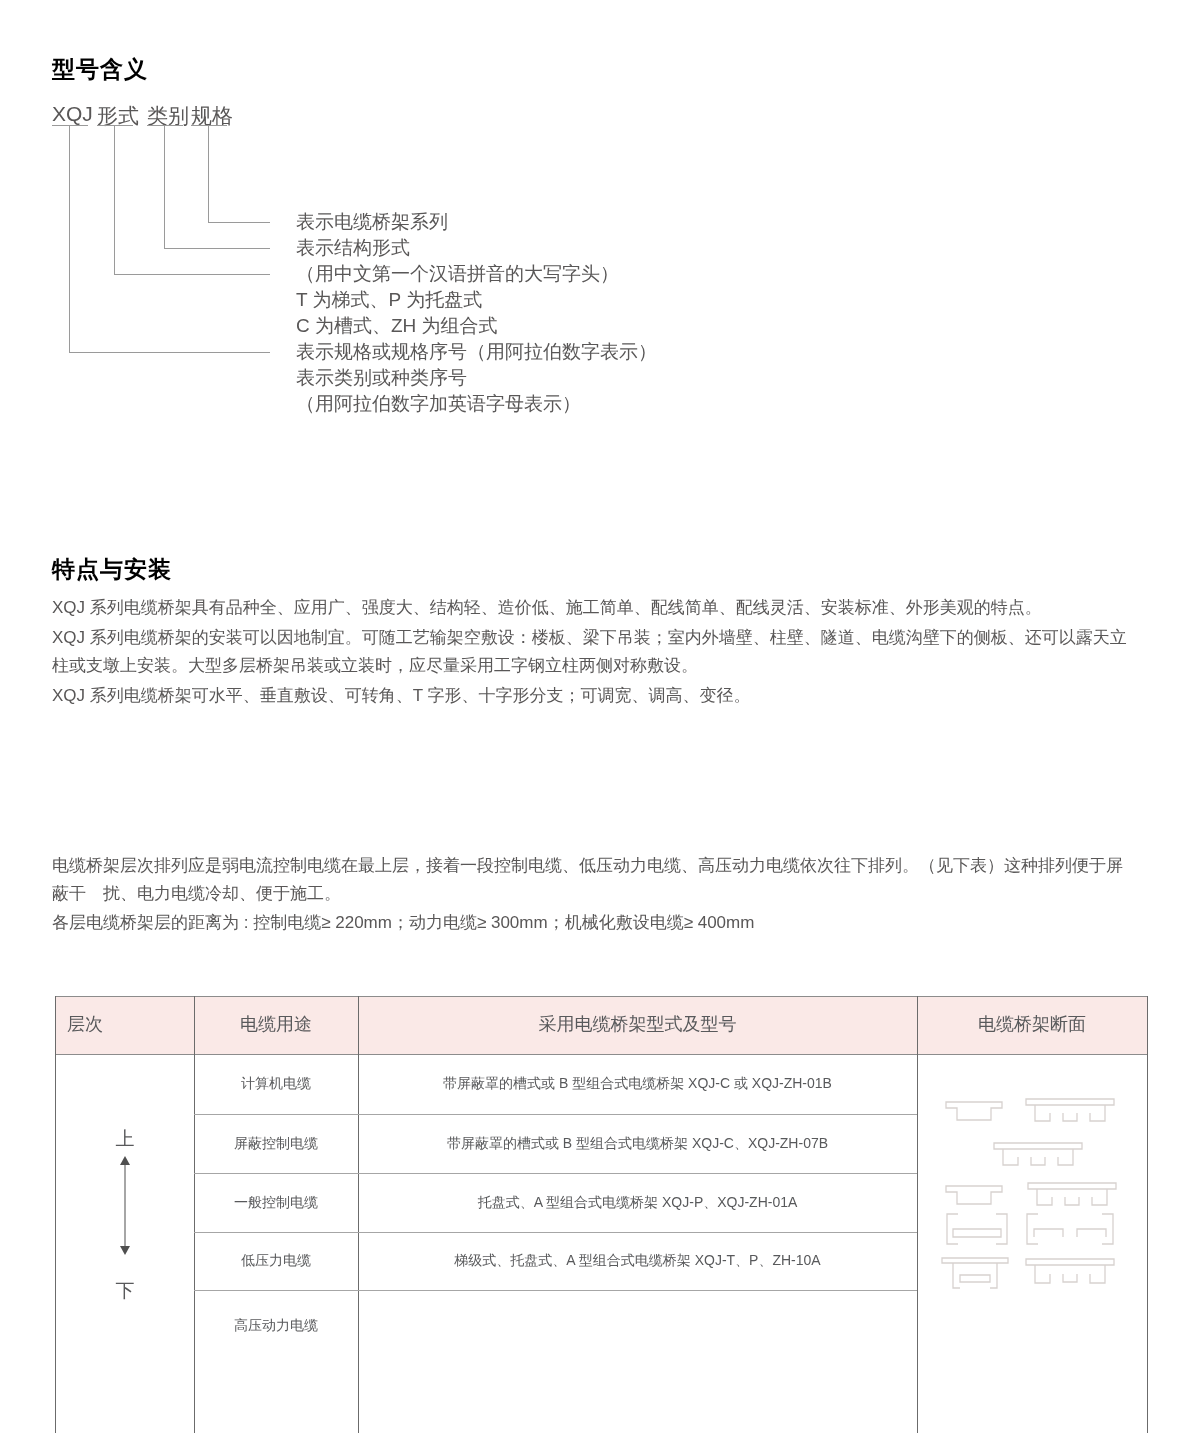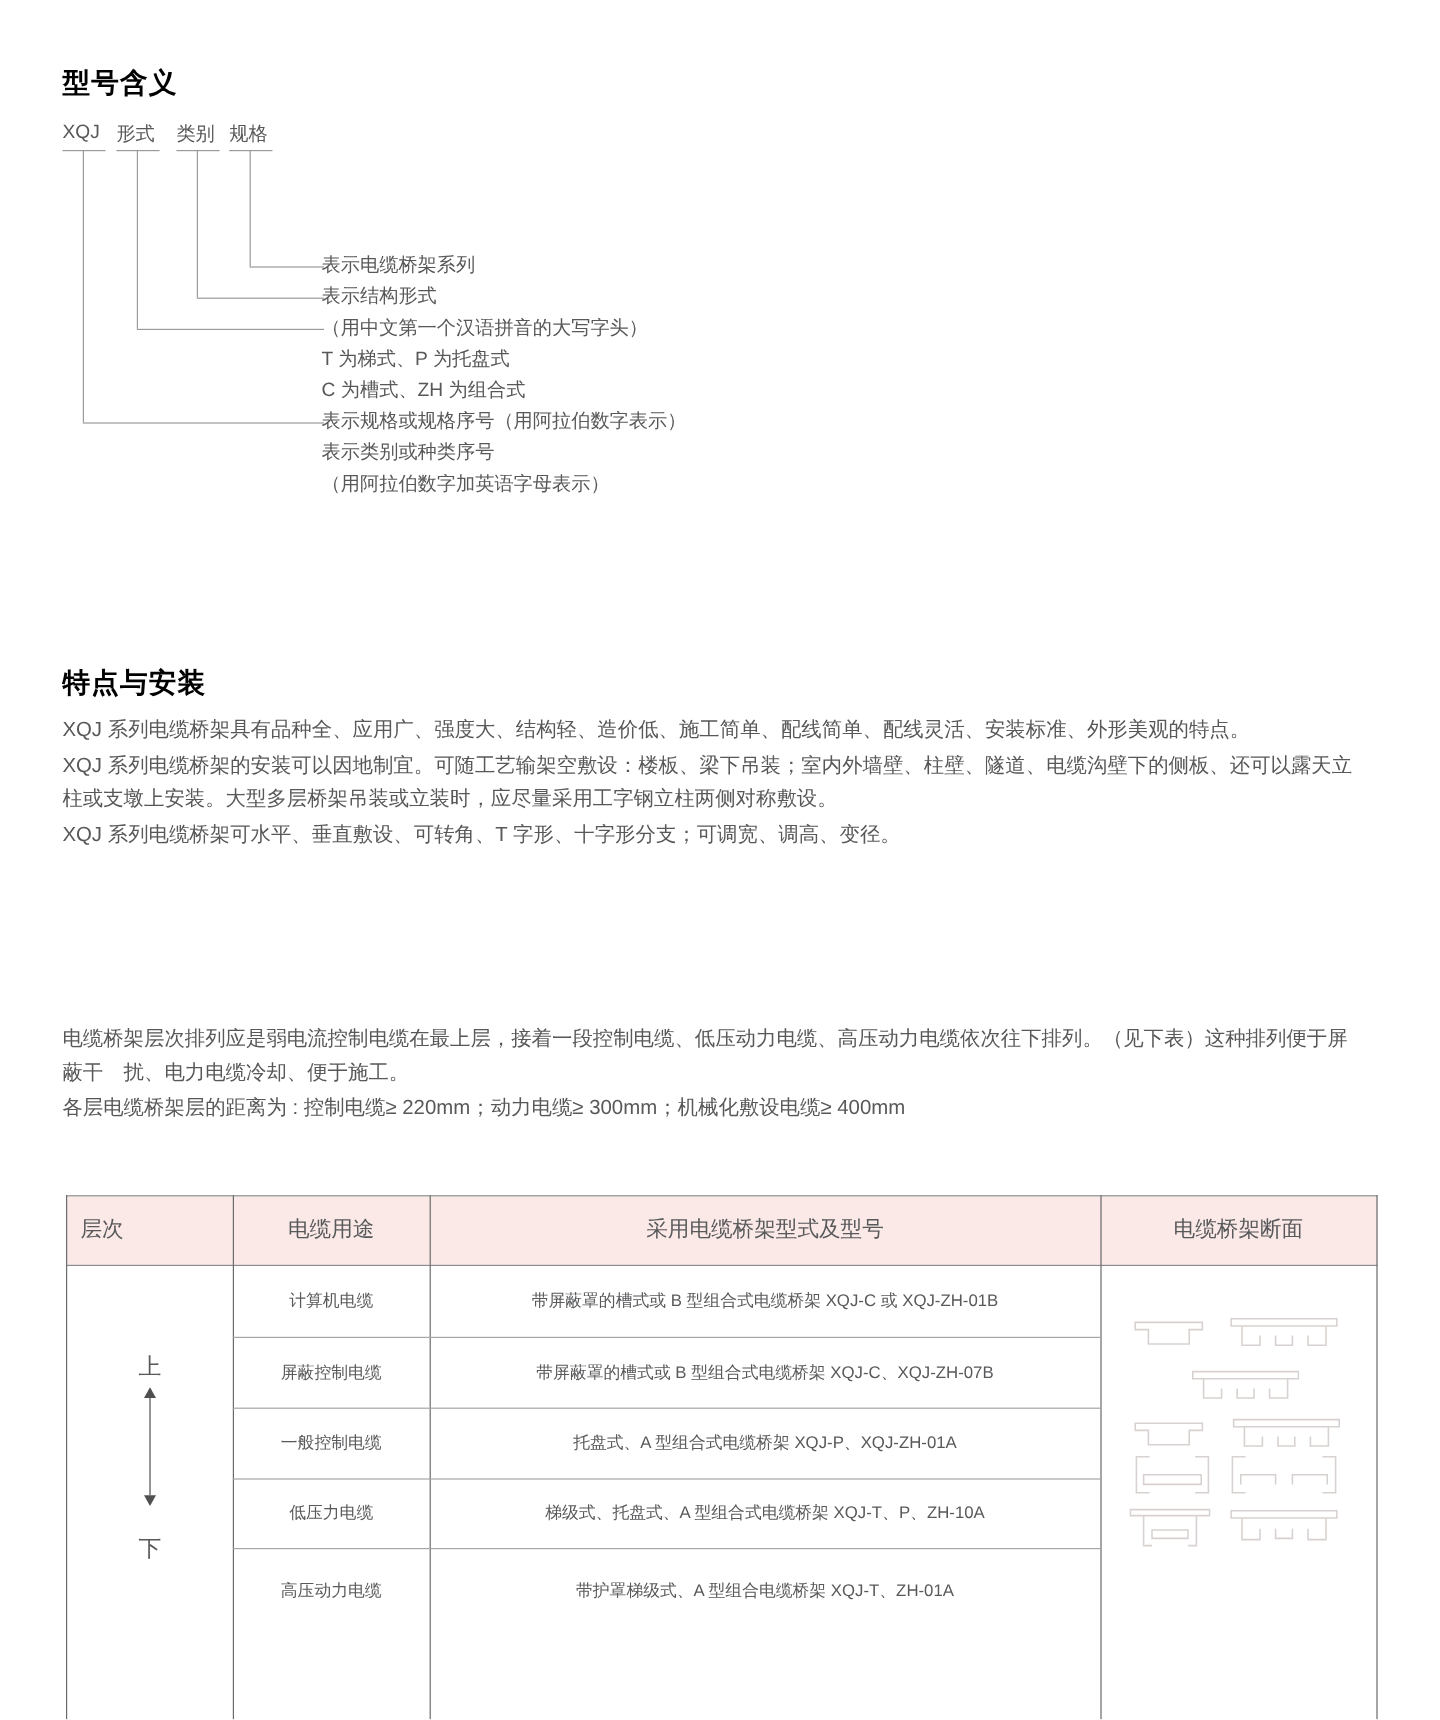--- a/index.html
+++ b/index.html
@@ -4,24 +4,24 @@
 <style>
   html,body{margin:0;padding:0;background:#ffffff;}
   .page{
     position:relative;width:1200px;height:1433px;background:#ffffff;overflow:hidden;
     font-family:"Liberation Sans","DejaVu Sans",sans-serif;color:#595757;
   }
   .red-heading{
     position:absolute;left:52px;font-size:23px;font-weight:bold;color:#000000;
     letter-spacing:1px;white-space:nowrap;
   }
-  .code-label{position:absolute;top:102px;font-size:16px;color:#595757;white-space:nowrap;}
+  .code-label{position:absolute;top:102px;font-size:21px;color:#595757;white-space:nowrap;}
   .u-line{position:absolute;height:1px;background:#9a9a9a;}
   .v-line{position:absolute;width:1px;background:#9a9a9a;}
-  .expl{position:absolute;left:268px;font-size:16px;line-height:20px;color:#595757;white-space:nowrap;}
+  .expl{position:absolute;left:296px;font-size:19px;line-height:20px;color:#595757;white-space:nowrap;}
   .para{position:absolute;left:52px;font-size:17px;line-height:22px;color:#595757;white-space:nowrap;}
   
   .tbl{position:absolute;left:55px;top:996px;width:1093px;height:437px;}
   .tbl .hborder{position:absolute;height:1px;background:#8c8c8c;left:0;width:1093px;}
   .tbl .sep{position:absolute;height:1px;background:#a6a6a6;left:139px;width:723px;}
   .tbl .vborder{position:absolute;width:1px;background:#6b6b6b;top:0;height:437px;}
   .tbl .head-bg{position:absolute;left:0;top:1px;width:1093px;height:57px;background:#fae9e7;}
   .hcell{position:absolute;top:0;height:56px;display:flex;align-items:center;justify-content:center;
          font-size:18px;color:#58595b;white-space:nowrap;}
   .bcell{position:absolute;transform:translateY(-50%);font-size:14px;color:#58595b;
@@ -111,21 +111,20 @@
 
     <div class="bcell" style="left:139px;width:164px;top:88px">计算机电缆</div>
     <div class="bcell" style="left:303px;width:559px;top:88px">带屏蔽罩的槽式或 B 型组合式电缆桥架 XQJ-C 或 XQJ-ZH-01B</div>
     <div class="bcell" style="left:139px;width:164px;top:148px">屏蔽控制电缆</div>
     <div class="bcell" style="left:303px;width:559px;top:148px">带屏蔽罩的槽式或 B 型组合式电缆桥架 XQJ-C、XQJ-ZH-07B</div>
     <div class="bcell" style="left:139px;width:164px;top:207px">一般控制电缆</div>
     <div class="bcell" style="left:303px;width:559px;top:207px">托盘式、A 型组合式电缆桥架 XQJ-P、XQJ-ZH-01A</div>
     <div class="bcell" style="left:139px;width:164px;top:265px">低压力电缆</div>
     <div class="bcell" style="left:303px;width:559px;top:265px">梯级式、托盘式、A 型组合式电缆桥架 XQJ-T、P、ZH-10A</div>
     <div class="bcell" style="left:139px;width:164px;top:330px">高压动力电缆</div>
-    <div class="bcell" style="left:303px;width:559px;top:330px">带护罩梯级式、A 型组合电缆桥架 XQJ-T、ZH-01A</div>
 
     <svg class="icon" style="left:890px;top:102px" width="58" height="26" viewBox="0 0 58 26">
       <path d="M1 4 H57 V10 H46 V22 H12 V10 H1 Z"></path>
     </svg>
     <svg class="icon" style="left:970px;top:100px" width="90" height="32" viewBox="0 0 90 32">
       <path d="M1 3 H89 V9 H1 Z"></path>
         <path d="M10 9 V25 H25 V17"></path>
         <path d="M80 9 V25 H65 V17"></path>
         <path d="M38 17 V25 H52 V17"></path>
     </svg>

